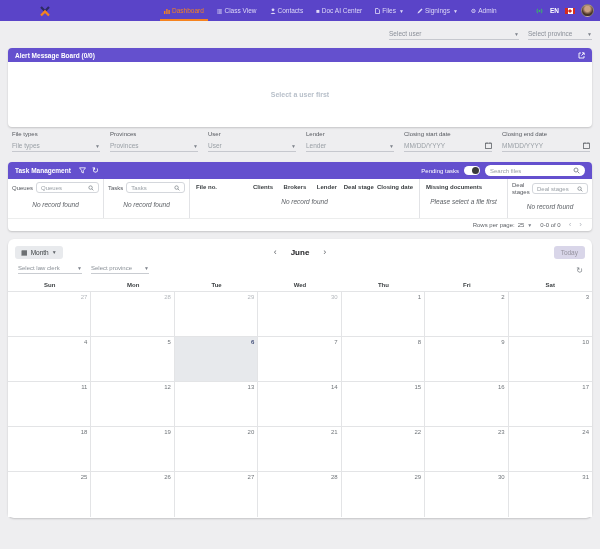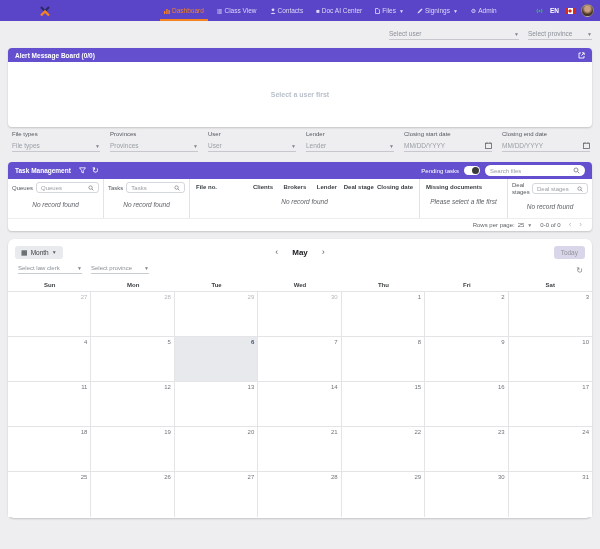--- a/index.html
+++ b/index.html
@@ -398,21 +398,21 @@
 
 <div class="card cal-card">
   <div class="cal-head">
     <div class="month-btn">
       <span class="grid-glyph">▦</span>
       <span>Month</span>
       <span class="btn-caret">▼</span>
     </div>
     <div class="month-nav">
       <span class="mn-arrow">‹</span>
-      <span class="month-title">May</span>
+      <span class="month-title">June</span>
       <span class="mn-arrow">›</span>
     </div>
     <div class="today-btn">Today</div>
   </div>
   <div class="cal-selects">
     <div class="c-select w1">
       <span>Select law clerk</span>
       <span class="sel-caret">▼</span>
     </div>
     <div class="c-select w2">

